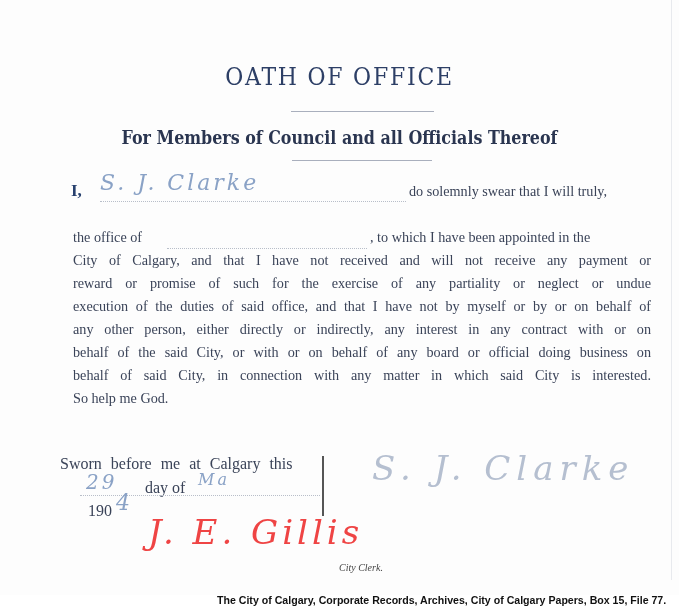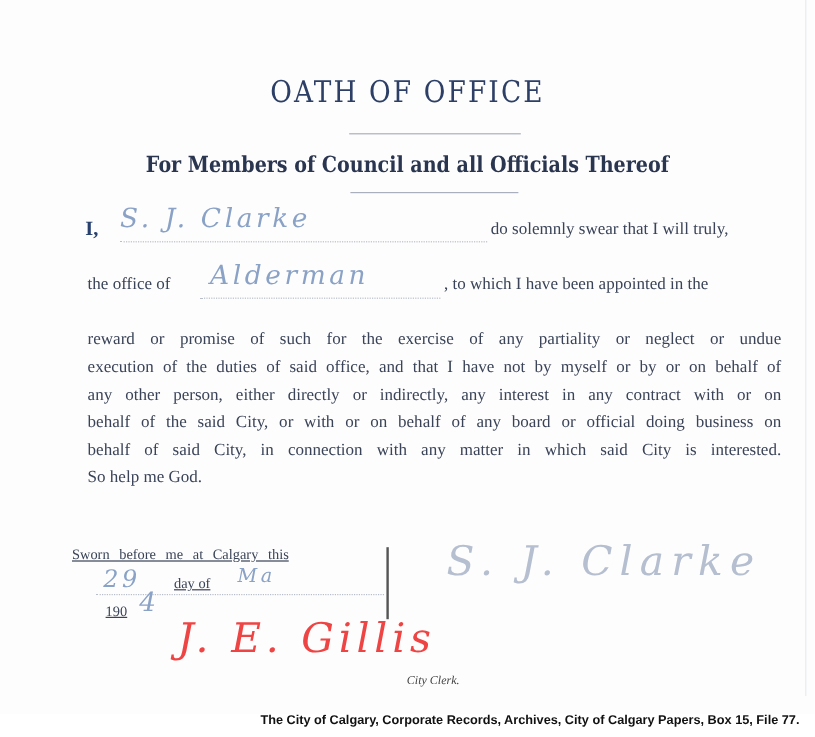--- a/index.html
+++ b/index.html
@@ -21,21 +21,21 @@
     font-family: "DejaVu Serif", serif; transform: scaleX(0.86);
   }
   .line { position: absolute; left: 73px; width: 578px; height: 23px; white-space: nowrap; font-size: 14.2px; color: #3a4358; }
   .justify { text-align: justify; text-align-last: justify; }
   .bigI { font-weight: bold; font-size: 17px; color: #27406e; }
   .hand {
     font-family: "DejaVu Serif", serif; font-style: italic; color: #8aa2c6;
     font-size: 22px; letter-spacing: 3px; position: absolute; white-space: nowrap;
   }
   .dots { position: absolute; border-bottom: 1px dotted #b8bec9; height: 0; }
-  .sworn { position: absolute; left: 60px; font-size: 12px; color: #3a4358; white-space: nowrap; text-decoration: underline; }
+  .sworn { position: absolute; left: 60px; font-size: 16px; color: #3a4358; white-space: nowrap; }
   .vbar { position: absolute; left: 322px; top: 456px; width: 2px; height: 60px; background: #555; }
   .sig { position: absolute; font-family: "DejaVu Serif", serif; font-style: italic; color: #ef4444; white-space: nowrap; }
   .clerk { position: absolute; left: 339px; top: 562px; font-size: 10px; font-style: italic; color: #444; }
   .credit {
     position: absolute; left: 217px; top: 594px; font-family: "Liberation Sans", sans-serif;
     font-weight: bold; font-size: 10.6px; color: #111; white-space: nowrap;
   }
 </style>
 </head>
 <body>
@@ -54,22 +54,22 @@
   </div>
   <div class="dots" style="left:100px; top:201px; width:306px;"></div>
   <div class="hand" style="left:100px; top:170px;">S. J. Clarke</div>
 
 
   <div class="line" style="top:229px;">
     <span>the office of</span>
     <span style="position:absolute; left:297px;">, to which I have been appointed in the</span>
   </div>
   <div class="dots" style="left:167px; top:248px; width:200px;"></div>
-  <div class="hand" style="left:175px; top:218px;">Alderman</div>
 
+  <div class="line justify" style="top:252px;">City of Calgary, and that I have not received and will not receive any payment or</div>
   <div class="line justify" style="top:298px;">execution of the duties of said office, and that I have not by myself or by or on behalf of</div>
   <div class="line justify" style="top:275px;">reward or promise of such for the exercise of any partiality or neglect or undue</div>
   <div class="line justify" style="top:321px;">any other person, either directly or indirectly, any interest in any contract with or on</div>
   <div class="line justify" style="top:344px;">behalf of the said City, or with or on behalf of any board or official doing business on</div>
   <div class="line justify" style="top:367px;">behalf of said City, in connection with any matter in which said City is interested.</div>
   <div class="line" style="top:390px;">So help me God.</div>
 
   <div class="sworn" style="top:455px; word-spacing:5px;">Sworn before me at Calgary this</div>
   <div class="hand" style="left:86px; top:470px; font-size:20px;text-align:center;">29</div>
   <div class="sworn" style="left:145px; top:479px;text-align:center;">day of</div>

